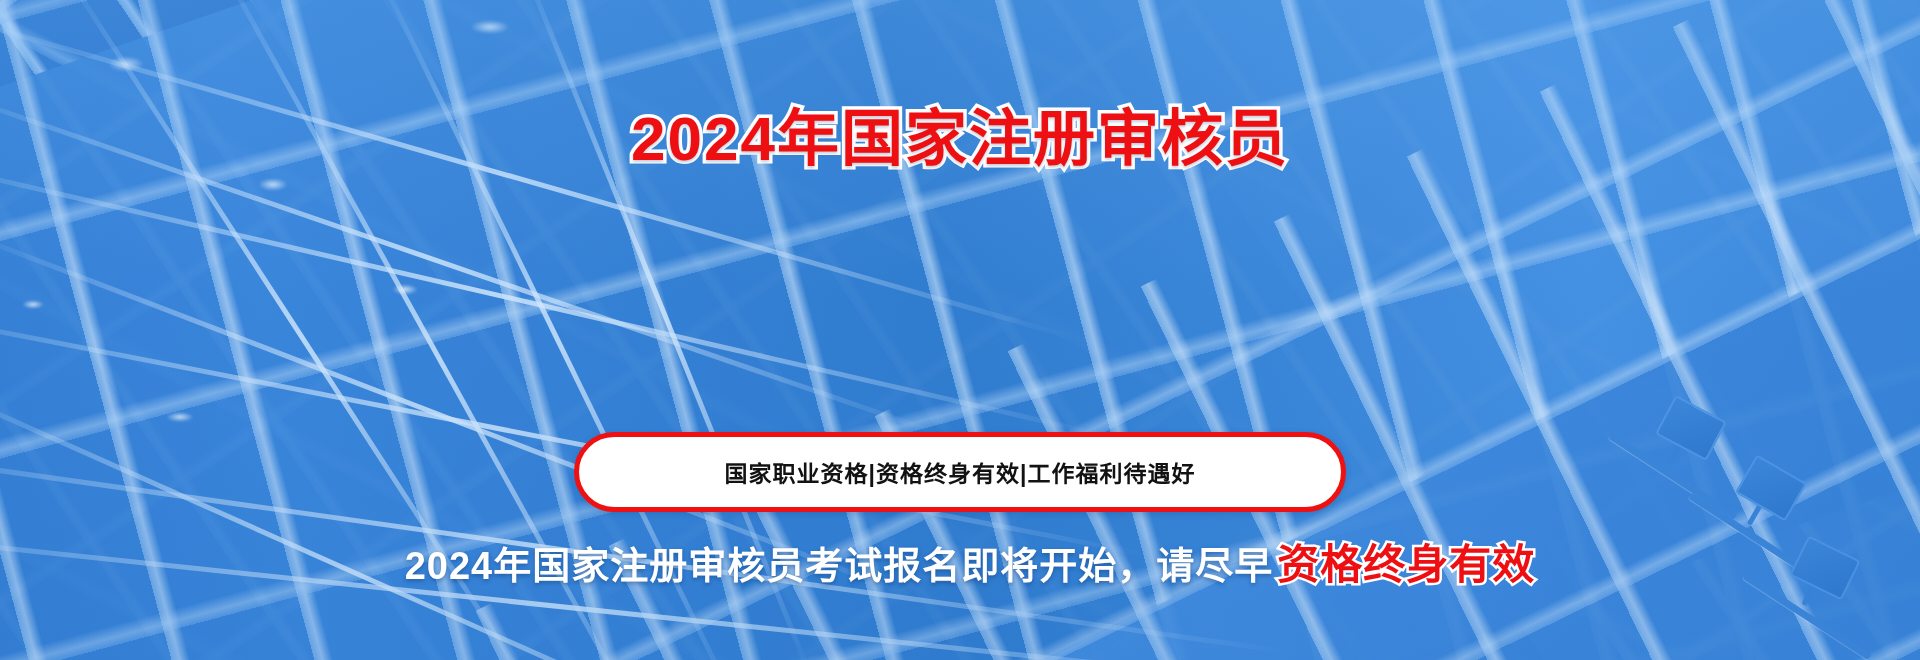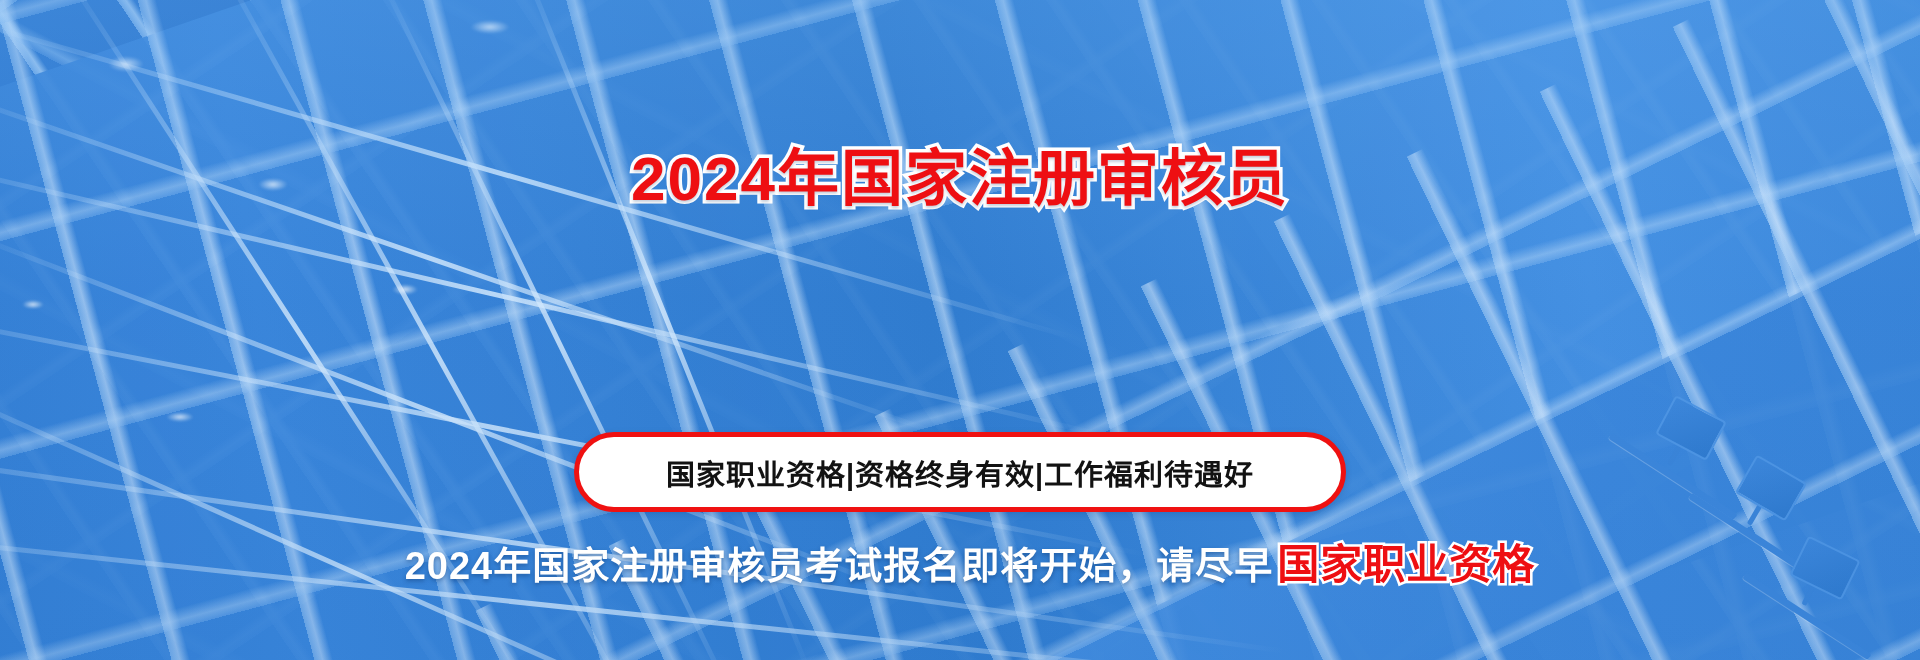--- a/index.html
+++ b/index.html
@@ -181,21 +181,20 @@
   
   .content{
     position:absolute;inset:0;
     display:flex;flex-direction:column;align-items:center;
   }
 
   .title-wrap{
     position:absolute;
     left:0;right:0;top:106px;
     text-align:center;
-    margin-top:40px;
   }
 
   .title-line1{
     font-family:"Liberation Sans","DejaVu Sans",sans-serif;
     font-weight:bold;
     font-size:62px;
     line-height:1.05;
     letter-spacing:2px;
     color:#ee0f12;
     -webkit-text-stroke:7px #ffffff;
@@ -227,21 +226,21 @@
     background:#ffffff;
     border:5px solid #ef1111;
     border-radius:44px;
     display:flex;align-items:center;justify-content:center;
     box-shadow:0 2px 6px rgba(20,60,115,.22);
     box-sizing:border-box;
   }
   .pill-text{
     font-family:"Liberation Sans","DejaVu Sans",sans-serif;
     font-weight:bold;
-    font-size:29px;
+    font-size:23px;
     letter-spacing:1px;
     color:#121212;
     white-space:nowrap;
   }
 
   
   .strap{
     position:absolute;
     left:0;right:0;top:530px;
     text-align:center;
@@ -336,17 +335,17 @@
 
     <div class="title-wrap">
       <div class="title-line1">2024年国家注册审核员</div>
     </div>
 
     <div class="pill">
       <span class="pill-text">国家职业资格|资格终身有效|工作福利待遇好</span>
     </div>
 
     <div class="strap">
-      <span class="s-white">2024年国家注册审核员考试报名即将开始，请尽早</span><span class="s-red">国家职业资格</span>
+      <span class="s-white">2024年国家注册审核员考试报名即将开始，请尽早</span><span class="s-red">资格终身有效</span>
     </div>
 
   </div>
 </div>
 
 </body></html>

